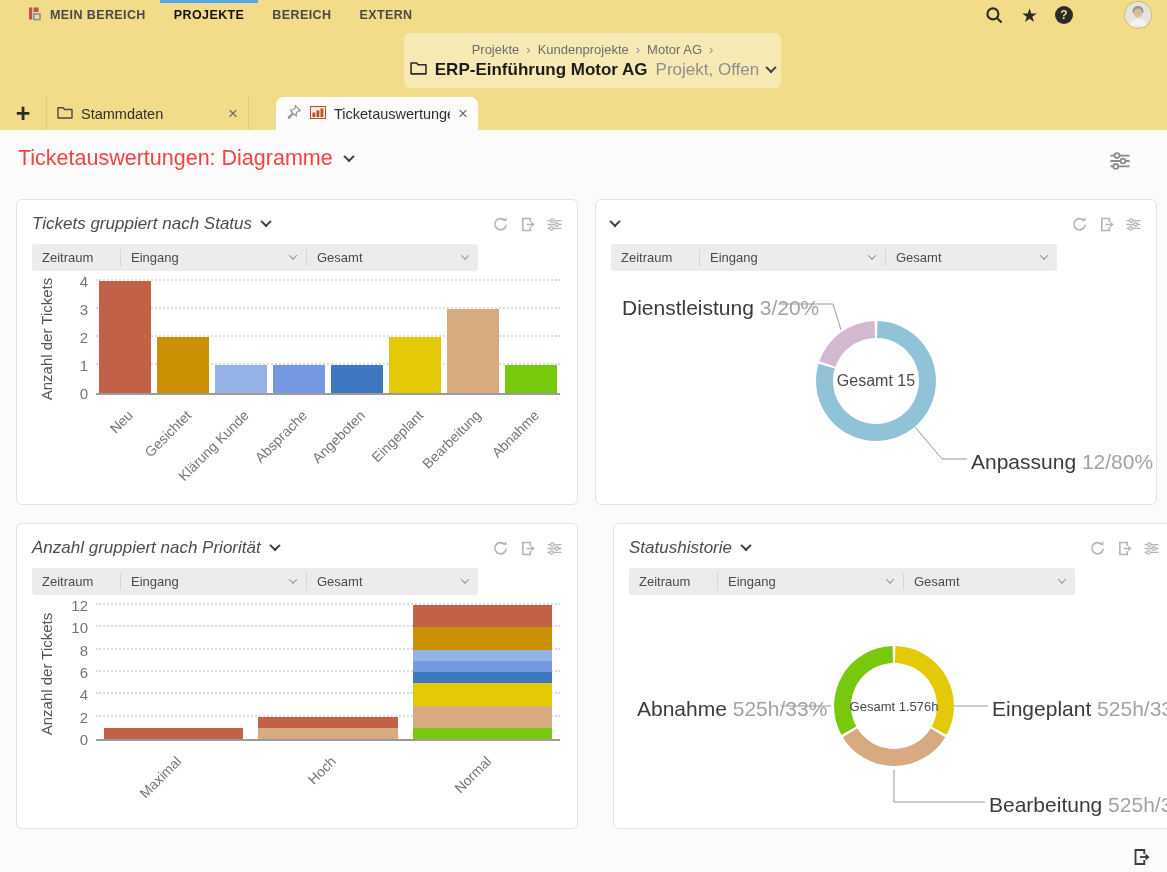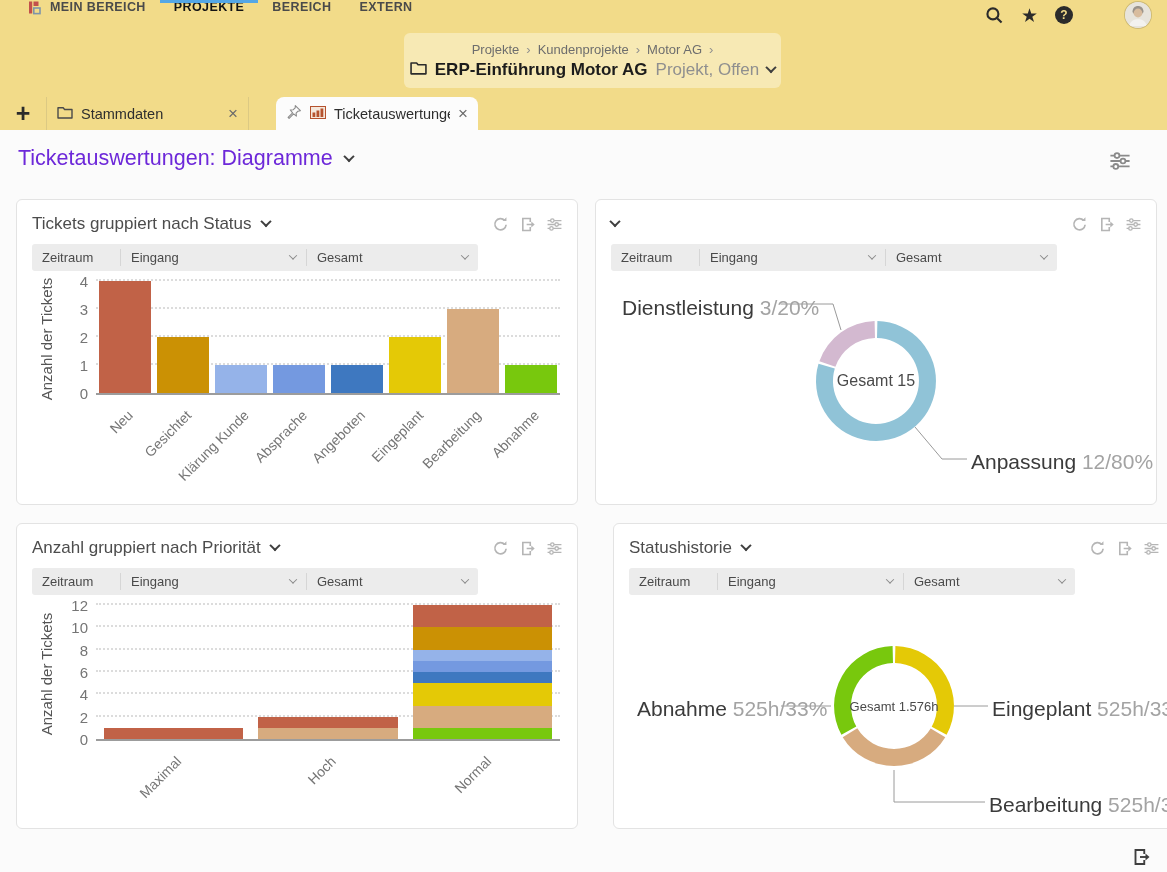--- a/index.html
+++ b/index.html
@@ -2,21 +2,21 @@
 <html><head>
 <meta charset="utf-8">
 <style>
   * { margin:0; padding:0; box-sizing:border-box; }
   body { width:1167px; height:872px; position:relative; overflow:hidden;
          background:#fbfbfb; font-family:"Liberation Sans", sans-serif; color:#3d3d3d; }
 
   
   .header { position:absolute; top:0; left:0; width:1167px; height:130px; background:#f2db89; }
   .topnav { position:absolute; top:0; left:0; right:0; height:30px; display:flex; align-items:center; padding-left:14px; }
-  .nav-item { position:relative; display:flex; gap:7px; height:30px; padding:0 14px;
+  .nav-item { position:relative; display:flex; align-items:center; gap:7px; height:30px; padding:0 14px;
               font-size:12.5px; letter-spacing:.4px; font-weight:600; color:#4a4a4a; cursor:pointer; }
   .nav-item.active { font-weight:700; color:#141414; }
   .nav-item.active::before { content:''; position:absolute; top:0; left:0; right:0; height:3px; background:#54a7e6; }
   .nav-right { margin-left:auto; display:flex; align-items:center; gap:17px; padding-right:16px; }
   .nav-right .nicon { display:flex; align-items:center; justify-content:center; cursor:pointer; }
   .star-glyph { font-family:"DejaVu Sans", sans-serif; font-size:19px; color:#2b2b2b; line-height:1; }
   .help-circle { width:18px; height:18px; border-radius:50%; background:#2b2b2b; color:#f2db89;
                  font-size:12px; font-weight:bold; display:flex; align-items:center; justify-content:center; }
   .menu-bars { width:18px; height:13px; display:flex; flex-direction:column; justify-content:space-between; }
   .menu-bars i { display:block; height:2.4px; background:#2b2b2b; border-radius:1px; }
@@ -38,37 +38,37 @@
               color:#2b2b2b; cursor:pointer; }
   .tab { display:flex; align-items:center; gap:8px; padding:0 10px; font-size:14.5px; color:#2e2e2e; cursor:pointer; }
   .tab.inactive { width:203px; border-left:1px solid #dcc983; border-right:1px solid #dcc983; }
   .tab.active { width:202px; margin-left:27px; background:#fcfcfc; border-radius:8px 8px 0 0; }
   .tab .xclose { margin-left:auto; color:#6b6b6b; font-size:17px; line-height:1; cursor:pointer; }
   .tab.active .tab-label { white-space:nowrap; overflow:hidden; max-width:122px; }
 
   
   .main { position:absolute; top:130px; left:0; width:1167px; height:742px; background:#fbfbfb; }
   .page-title-row { position:absolute; left:18px; top:16px; display:flex; align-items:center; gap:12px; }
-  .page-title { font-size:21.5px; color:#6d28d9; }
+  .page-title { font-size:21.5px; color:#ef4444; }
   .title-sliders { position:absolute; right:36px; top:22px; color:#8a8a8a; cursor:pointer; }
 
   .chev { display:inline-block; width:8px; height:8px; border-right:2px solid #3f3f3f; border-bottom:2px solid #3f3f3f;
           transform:rotate(45deg) translate(-1px,-1px); margin-top:-2px; }
   .chev.small { width:6px; height:6px; border-color:#8a8a8a; border-width:1.6px; }
 
   
   .panel { position:absolute; width:562px; height:306px; background:#ffffff; border:1px solid #e3e3e3;
            border-radius:6px; overflow:hidden; }
   .panel.p0 { left:16px;  top:69px; }
   .panel.p1 { left:595px; top:69px; }
   .panel.p2 { left:16px;  top:393px; }
   .panel.p3 { left:613px; top:393px; }
 
   .panel-header { display:flex; align-items:center; gap:10px; padding:12px 14px 0 15px; height:36px; }
-  .panel-title { font-size:17px; color:#4c4c4c; cursor:pointer; }
+  .panel-title { font-size:17px; color:#4c4c4c; cursor:pointer;font-style:italic; }
   .panel-header .spacer { flex:1; }
   .picon { color:#b5b5b5; cursor:pointer; display:flex; align-items:center; }
 
   .pillbar { display:flex; align-items:center; background:#ececec; border-radius:3px; height:27px;
              width:446px; margin:8px 0 0 15px; font-size:13px; color:#4a4a4a; }
   .pill-sec { display:flex; align-items:center; height:17px; padding:0 10px; }
   .pill-sec.bordered { border-left:1px solid #d6d6d6; }
   .pill-zeitraum { width:88px; }
   .pill-eingang { width:186px; justify-content:space-between; cursor:pointer; }
   .pill-gesamt { width:172px; justify-content:space-between; cursor:pointer; }

